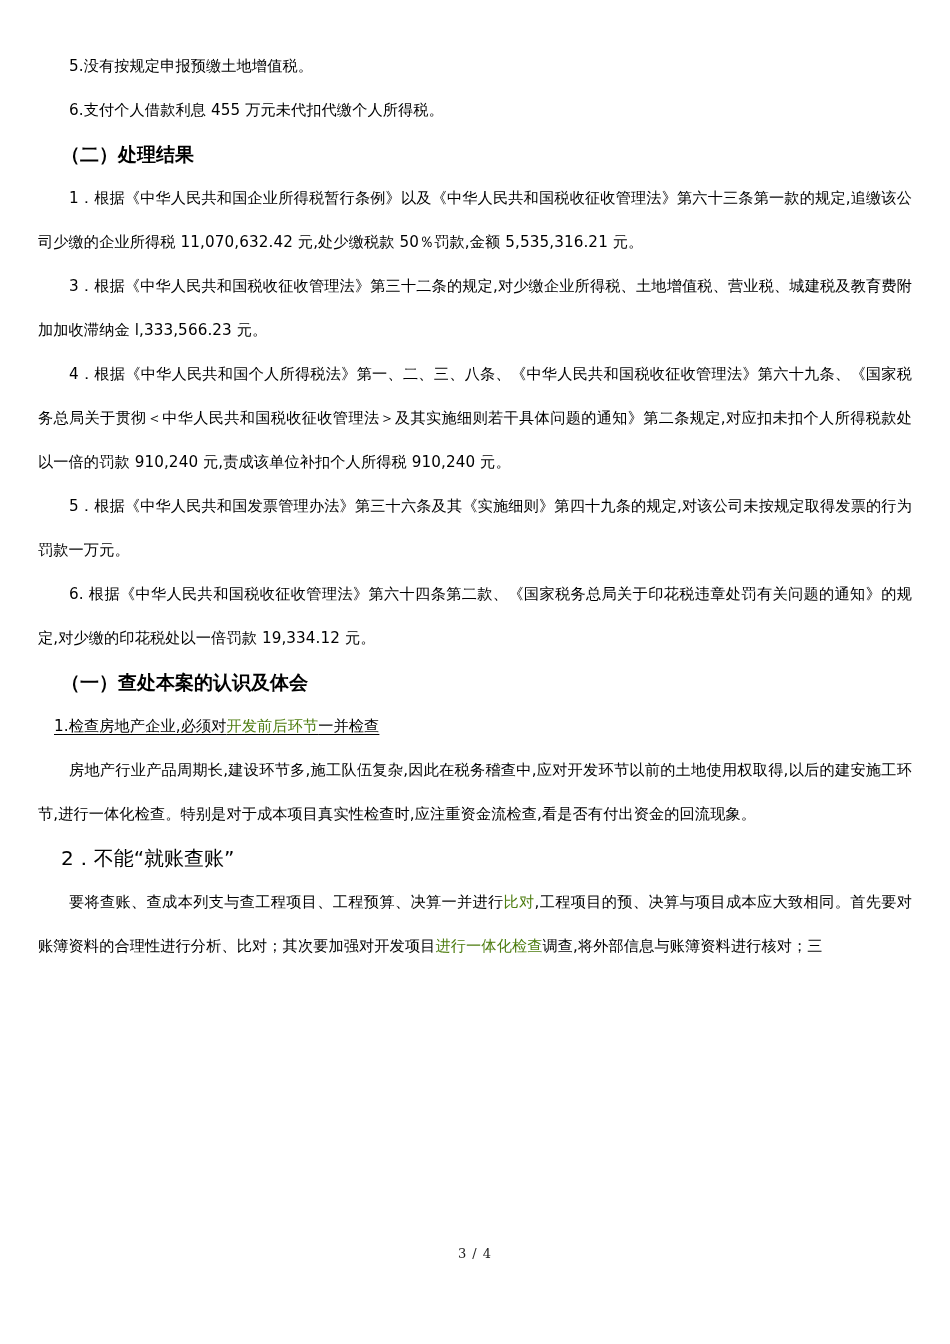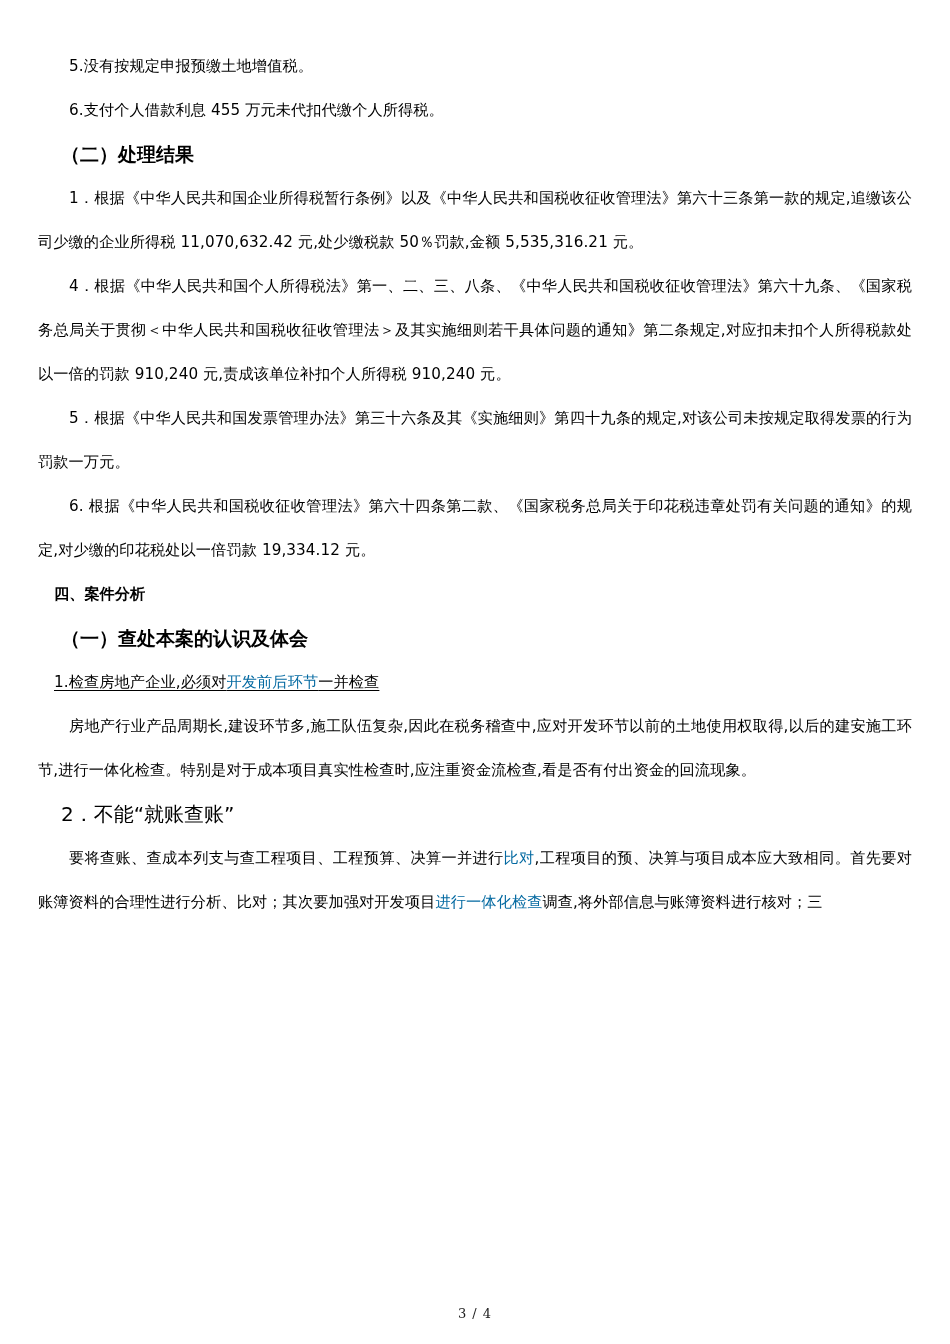--- a/index.html
+++ b/index.html
@@ -64,28 +64,28 @@
     text-indent: 23px;
   }
   .h-item {
     font-size: 20px;
     font-weight: normal;
     line-height: 44px;
     margin: 0;
     text-indent: 23px;
   }
 
-  .red { color: #0369a1; }
+  .red { color: #4d7c0f; }
   .uline { text-decoration: underline; text-underline-offset: 3px; }
 
   
   .footer {
     position: absolute;
     left: 0;
-    top: 1306px;
+    top: 1246px;
     width: 950px;
     text-align: center;
     font-family: "DejaVu Serif", "Liberation Serif", serif;
     font-size: 13px;
     color: #1a1a1a;
     letter-spacing: 1px;
   }
 </style>
 </head>
 <body>
@@ -95,28 +95,28 @@
 
     <p class="p indent2">5.没有按规定申报预缴土地增值税。</p>
 
     <p class="p indent2">6.支付个人借款利息 455 万元未代扣代缴个人所得税。</p>
 
     <p class="h-sub">（二）处理结果</p>
 
     <p class="p indent2">1．根据《中华人民共和国企业所得税暂行条例》以及《中华人民共和国税收征收管理法》第六十三条第一款的规定,追缴该公司少缴的企业所得税 11,070,632.42 元,处少缴税款 50％罚款,金额 5,535,316.21 元。</p>
 
 
+    <p class="p indent2">3．根据《中华人民共和国税收征收管理法》第三十二条的规定,对少缴企业所得税、土地增值税、营业税、城建税及教育费附加加收滞纳金 l,333,566.23 元。</p>
 
     <p class="p indent2">4．根据《中华人民共和国个人所得税法》第一、二、三、八条、《中华人民共和国税收征收管理法》第六十九条、《国家税务总局关于贯彻＜中华人民共和国税收征收管理法＞及其实施细则若干具体问题的通知》第二条规定,对应扣未扣个人所得税款处以一倍的罚款 910,240 元,责成该单位补扣个人所得税 910,240 元。</p>
 
     <p class="p indent2">5．根据《中华人民共和国发票管理办法》第三十六条及其《实施细则》第四十九条的规定,对该公司未按规定取得发票的行为罚款一万元。</p>
 
     <p class="p indent2">6. 根据《中华人民共和国税收征收管理法》第六十四条第二款、《国家税务总局关于印花税违章处罚有关问题的通知》的规定,对少缴的印花税处以一倍罚款 19,334.12 元。</p>
 
-    <p class="h-sec">四、案件分析</p>
 
     <p class="h-sub">（一）查处本案的认识及体会</p>
 
     <p class="p indent1 uline"><span>1.检查房地产企业,必须对</span><span class="red">开发前后环节</span><span>一并检查</span></p>
 
     <p class="p indent2">房地产行业产品周期长,建设环节多,施工队伍复杂,因此在税务稽查中,应对开发环节以前的土地使用权取得,以后的建安施工环节,进行一体化检查。特别是对于成本项目真实性检查时,应注重资金流检查,看是否有付出资金的回流现象。</p>
 
     <p class="h-item">2．不能“就账查账”</p>
 
     <p class="p indent2"><span>要将查账、查成本列支与查工程项目、工程预算、决算一并进行</span><span class="red">比对</span><span>,工程项目的预、决算与项目成本应大致相同。首先要对账簿资料的合理性进行分析、比对；其次要加强对开发项目</span><span class="red">进行一体化检查</span><span>调查,将外部信息与账簿资料进行核对；三</span></p>

